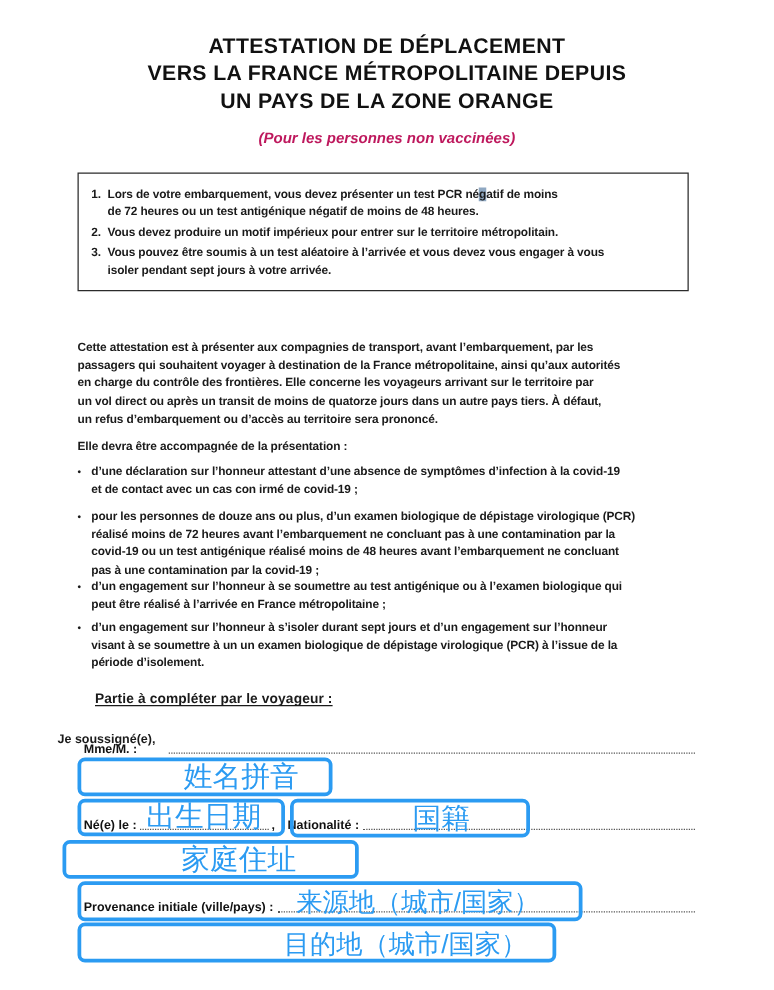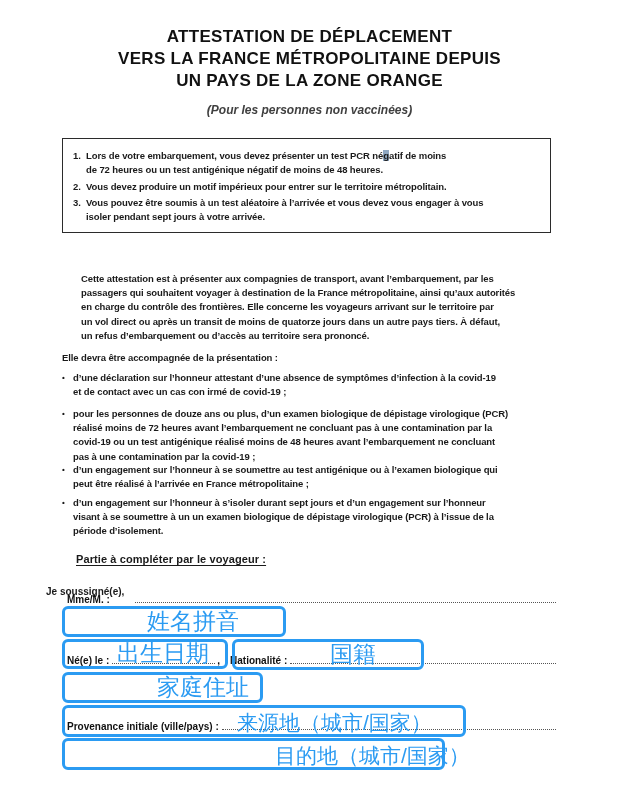--- a/index.html
+++ b/index.html
@@ -16,21 +16,21 @@
     text-align:center;
     font-weight:800;
     font-size:17px;line-height:22px;
     letter-spacing:.3px;
     color:#111;
   }
   .doc-subtitle{
     position:absolute;top:103px;left:0;right:0;
     text-align:center;
     font-weight:700;font-style:italic;
-    font-size:12px;color:#404040;
+    font-size:12px;color:#be185d;
   }
   .notice-box{
     position:absolute;top:138px;left:62px;width:489px;
     box-sizing:border-box;
     border:1.5px solid #2b2b2b;
     padding:8px 10px 8px 10px;
     font-size:9.5px;font-weight:600;
     line-height:14.3px;letter-spacing:-.1px;
   }
   .prewrap{white-space:pre-wrap;}
@@ -113,21 +113,21 @@
       <span class="n">2.</span>
       <span class="t">Vous devez produire un motif impérieux pour entrer sur le territoire métropolitain.</span>
     </div>
     <div class="nitem">
       <span class="n">3.</span>
       <span class="t">Vous pouvez être soumis à un test aléatoire à l’arrivée et vous devez vous engager à vous
 isoler pendant sept jours à votre arrivée.</span>
     </div>
   </div>
 
-  <div class="para" style="top:272px;margin-left:19px;">Cette attestation est à présenter aux compagnies de transport, avant l’embarquement, par les
+  <div class="para" style="top:272px;">Cette attestation est à présenter aux compagnies de transport, avant l’embarquement, par les
 passagers qui souhaitent voyager à destination de la France métropolitaine, ainsi qu’aux autorités
 en charge du contrôle des frontières. Elle concerne les voyageurs arrivant sur le territoire par
 un vol direct ou après un transit de moins de quatorze jours dans un autre pays tiers. À défaut,
 un refus d’embarquement ou d’accès au territoire sera prononcé.</div>
   <div class="para" style="top:351px;">Elle devra être accompagnée de la présentation :</div>
 
   <div class="bullet" style="top:371px;">
     <span class="bm">•</span>
     <span class="bt">d’une déclaration sur l’honneur attestant d’une absence de symptômes d’infection à la covid-19
 et de contact avec un cas con irmé de covid-19 ;</span>
@@ -168,32 +168,32 @@
     <span class="dots"></span>
   </div>
 
 
   <div class="frow" style="top:718px;">
     <span class="lbl">Provenance initiale (ville/pays) :</span>
     <span class="dots"></span>
   </div>
 
 
-  <div class="ann-box" style="left:62px;top:606px;width:224px;height:31px;">
+  <div class="ann-box" style="left:62px;top:606px;width:204px;height:31px;">
     <span class="ann-text fs23" style="left:82px;">姓名拼音</span>
   </div>
   <div class="ann-box" style="left:62px;top:639px;width:166px;height:30px;">
     <span class="ann-text fs23" style="left:52px;">出生日期</span>
   </div>
   <div class="ann-box" style="left:232px;top:639px;width:192px;height:31px;">
     <span class="ann-text fs23" style="left:95px;">国籍</span>
   </div>
-  <div class="ann-box" style="left:62px;top:672px;width:201px;height:31px;">
+  <div class="ann-box" style="left:50px;top:672px;width:237px;height:31px;">
     <span class="ann-text fs23" style="left:92px;">家庭住址</span>
   </div>
   <div class="ann-box" style="left:62px;top:705px;width:404px;height:32px;">
     <span class="ann-text fs21" style="left:172px;">来源地（城市/国家）</span>
   </div>
   <div class="ann-box" style="left:62px;top:738px;width:383px;height:32px;">
-    <span class="ann-text fs21" style="left:162px;margin-left:48px;">目的地（城市/国家）</span>
+    <span class="ann-text fs21" style="left:162px;">目的地（城市/国家）</span>
   </div>
 
 </div>
 
 </body></html>

